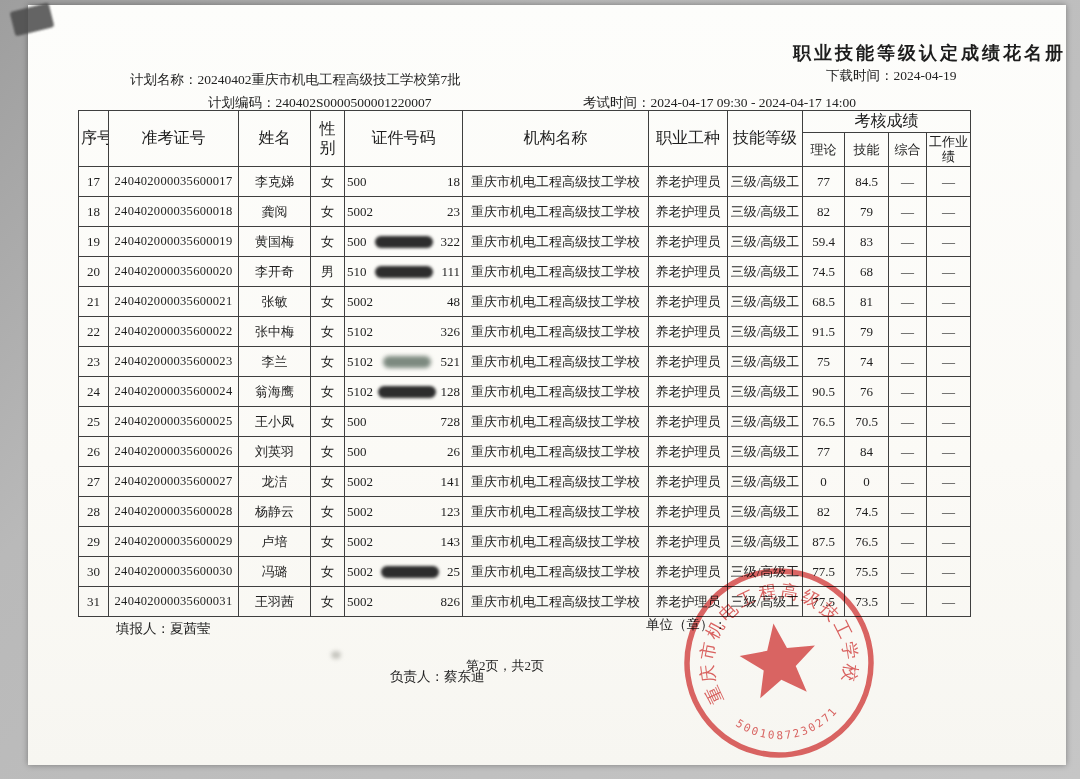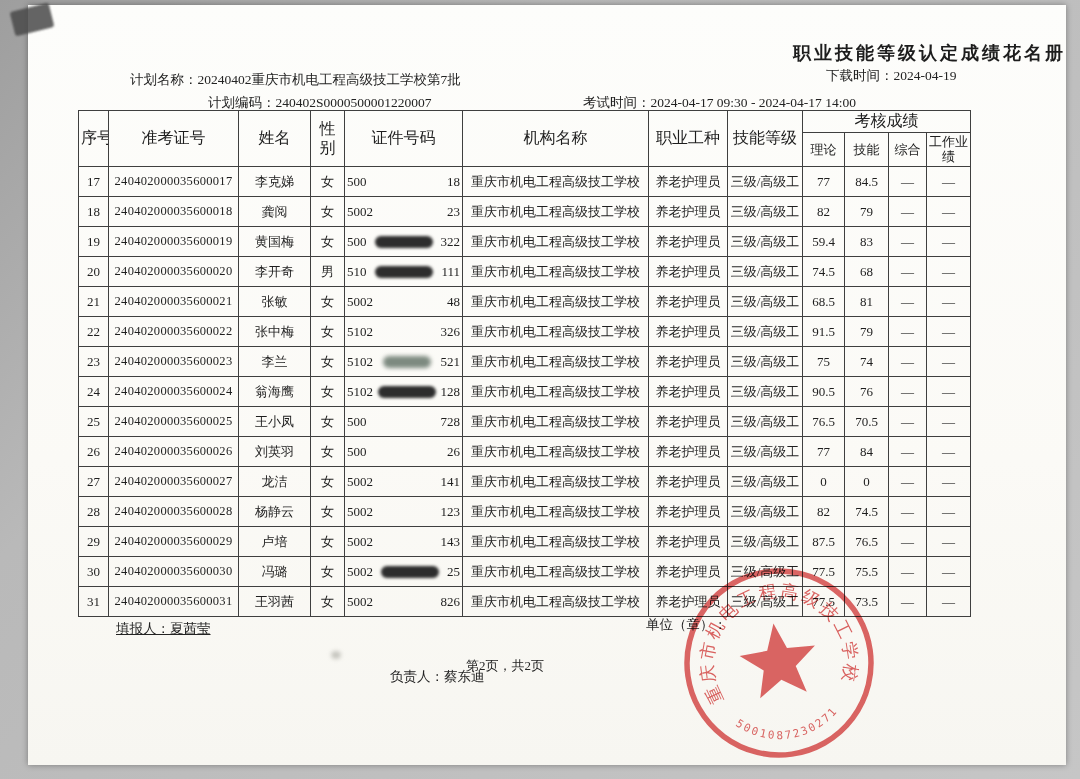--- a/index.html
+++ b/index.html
@@ -45,21 +45,21 @@
   table.roster th.wrap { white-space:normal; line-height:1.15;margin-top:19px; }
   table.roster tbody tr { height:30px; }
   td.c-ticket { font-size:12.5px; letter-spacing:.3px; }
   td.c-id { padding:0 5px;margin-left:44px; }
   .id-wrap { display:flex; align-items:center; justify-content:space-between; width:100%; }
   .id-redact { display:inline-block; height:12px; flex:0 1 auto; }
   .redact-none { width:30px; }
   .redact-dark { width:58px; background:#2d2d2d; border-radius:7px; filter:blur(1.5px); }
   .redact-gray { width:48px; background:#7d8a80; border-radius:7px; filter:blur(2px); }
   .footer-line { position:absolute; font-size:13.5px; color:#232323; white-space:nowrap; }
-  .f-filler  { left:88px;  top:615px;text-decoration:underline; }
+  .f-filler  { left:88px;  top:615px; }
   .f-manager { left:362px; top:615px;margin-top:48px; }
   .f-unit    { left:618px; top:611px; }
   .page-info { position:absolute; left:0; top:652px; width:100%; text-align:center; transform:translateX(-42px); font-size:13px; color:#232323; }
   .smudge { position:absolute; left:303px; top:646px; width:10px; height:8px; background:#9a9a92; border-radius:50%; filter:blur(2px); opacity:.55; }
 
   .stamp {
     position:absolute; left:645px; top:552px; width:212px; height:212px;
     mix-blend-mode:multiply; opacity:.92; transform:rotate(-8deg);
   }
   .stamp svg { width:100%; height:100%; }

